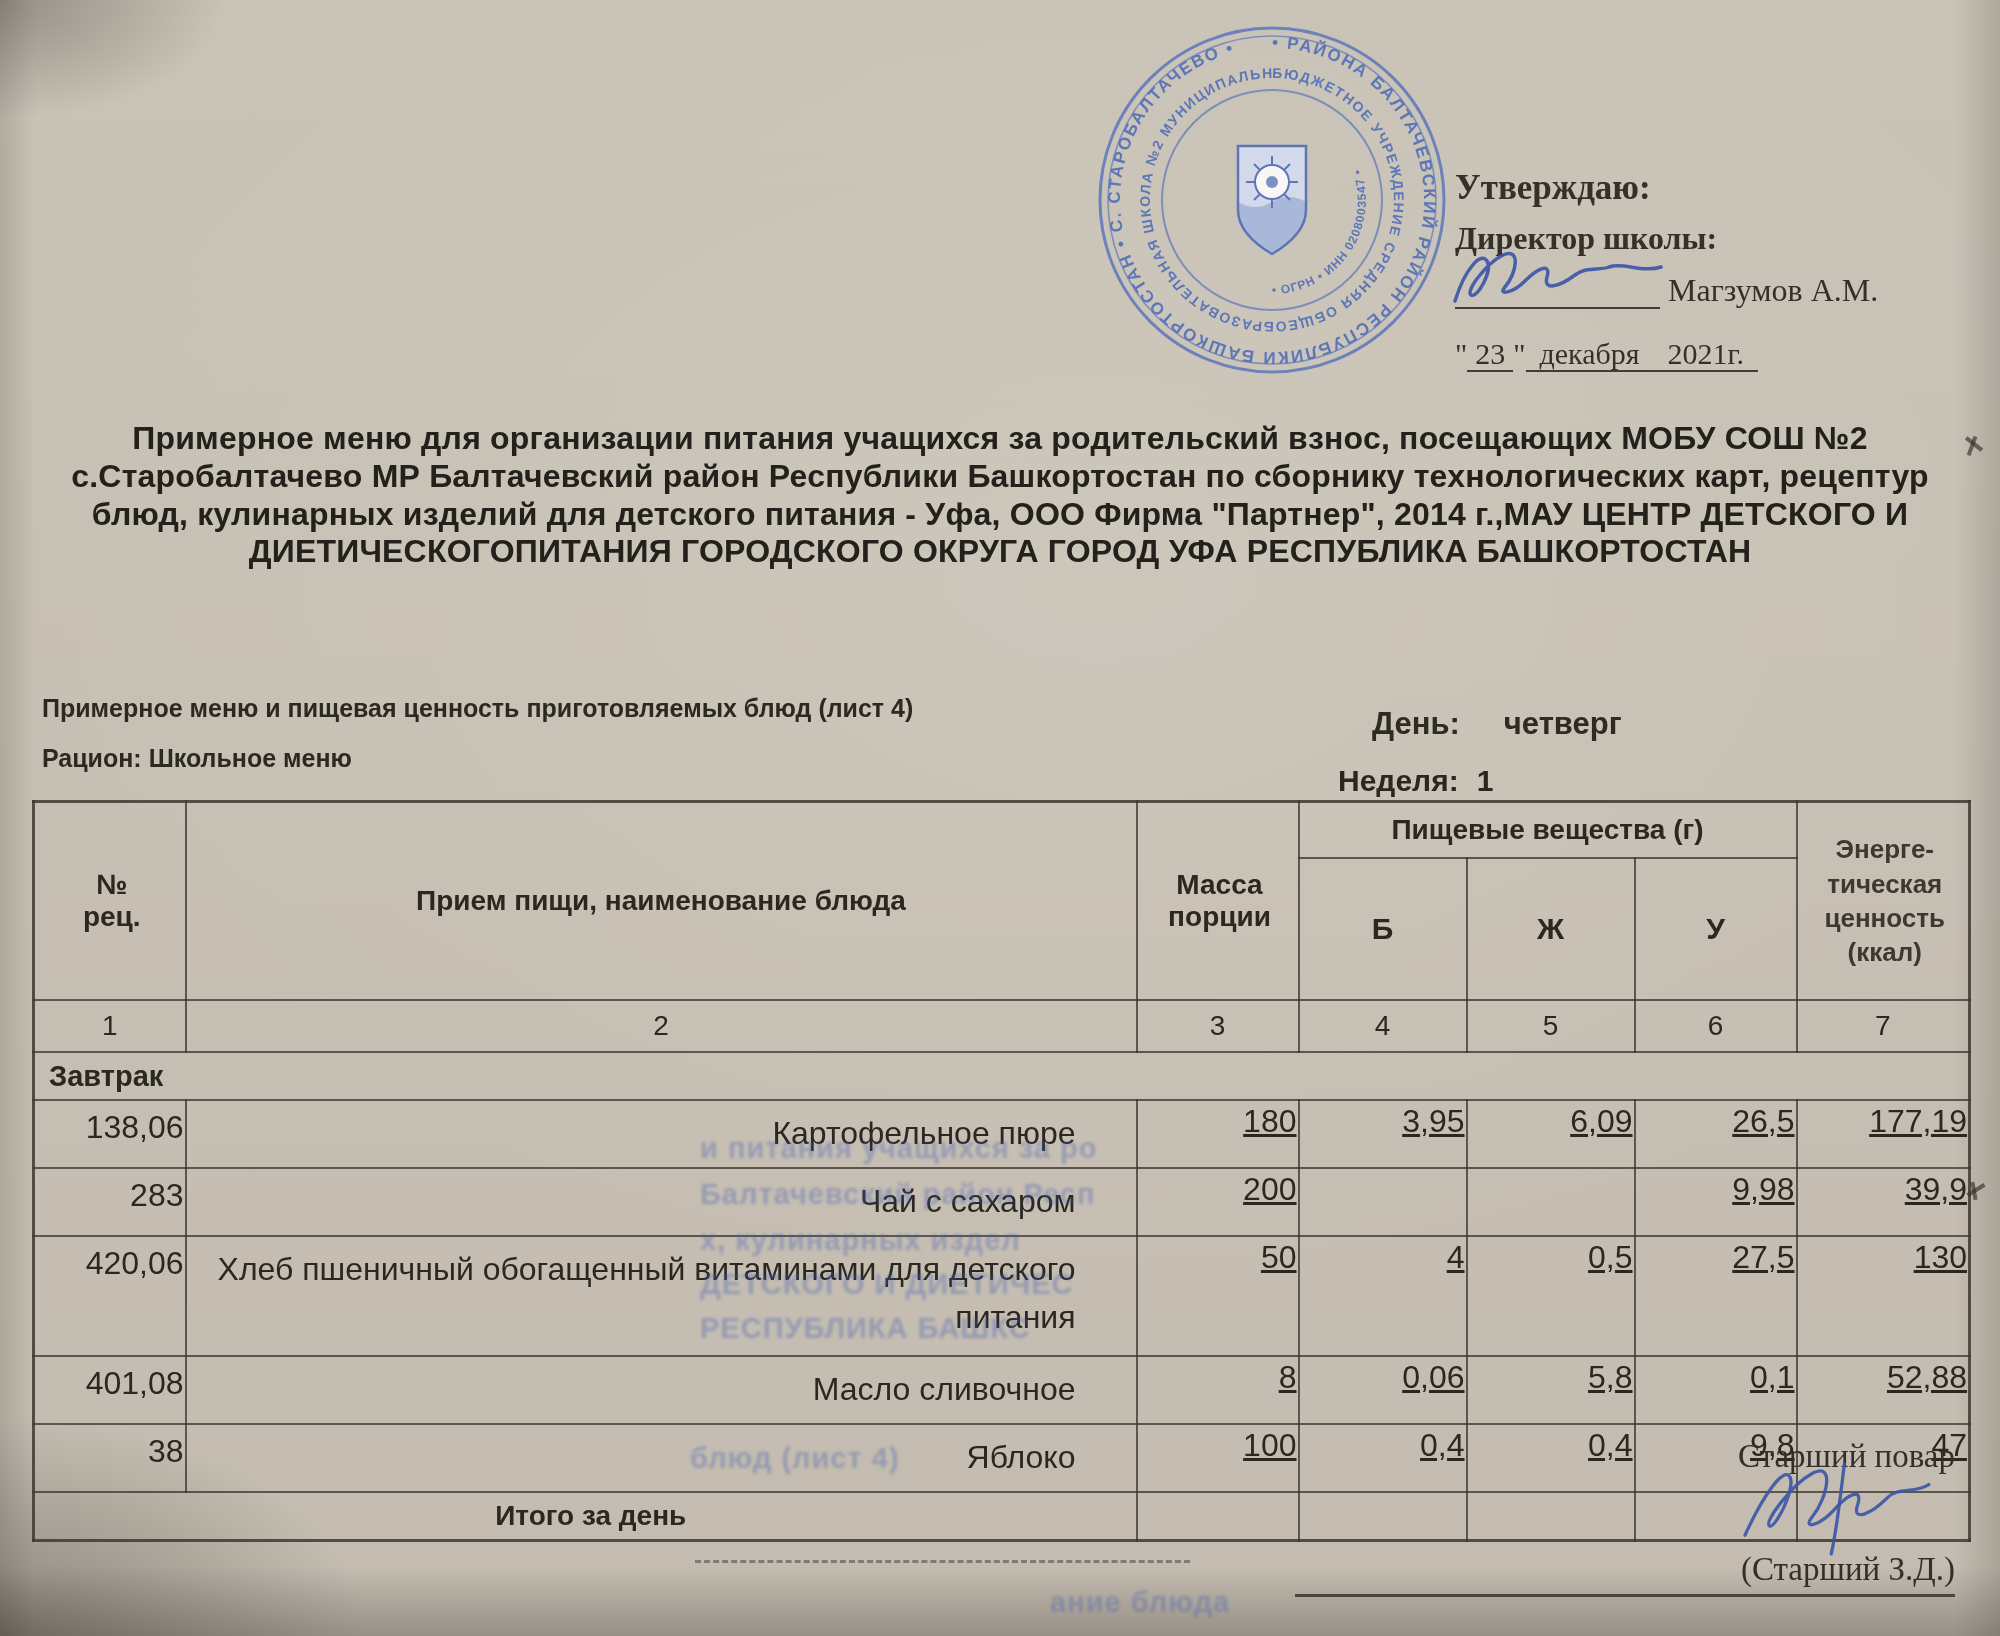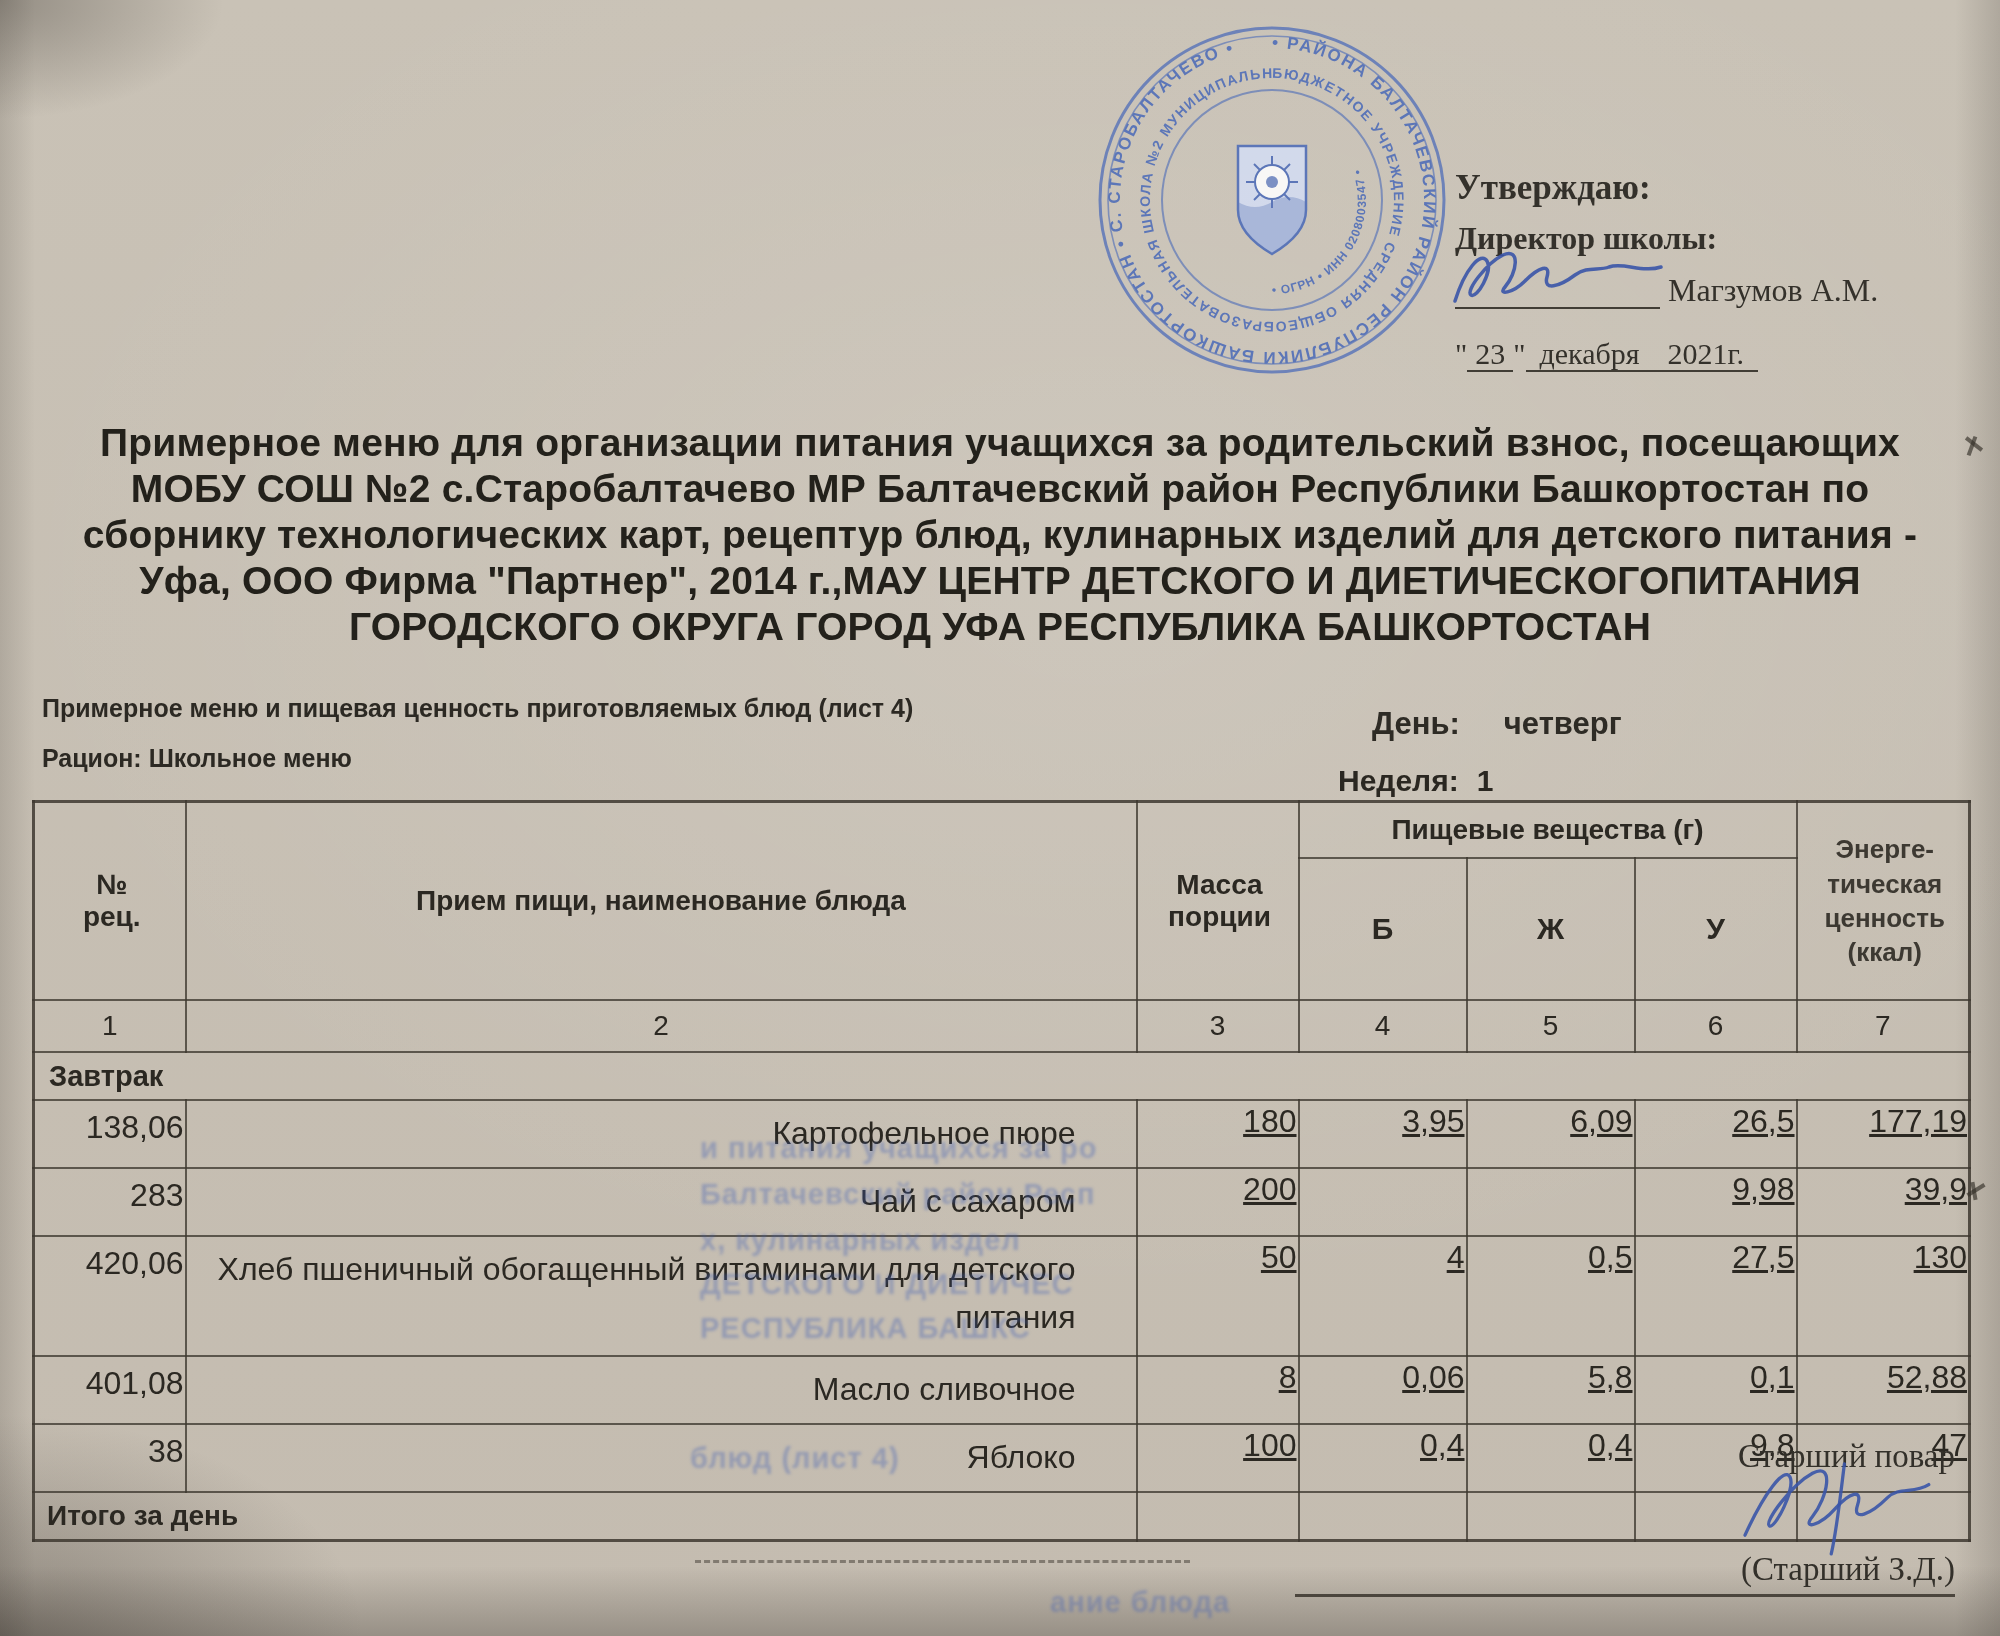--- a/index.html
+++ b/index.html
@@ -29,21 +29,21 @@
   .ap-sign { margin-top:6px; height:64px; position:relative; font-size:32px; white-space:nowrap; }
   .sig-underline { display:inline-block; width:205px; border-bottom:2.5px solid #413d35; height:44px; vertical-align:bottom; }
   .dir-sig { position:absolute; left:-8px; top:-20px; }
   .ap-name { margin-left:8px; }
   .ap-date { margin-top:10px; font-size:30px; white-space:nowrap; }
   .u { border-bottom:2.5px solid #413d35; padding:0 8px; }
   .usp { border-bottom:2.5px solid #413d35; padding:0 14px; }
 
   
   .title { position:absolute; left:52px; top:420px; width:1896px; text-align:center;
-           font-size:39px; font-weight:700; line-height:1.18; color:#23211b; letter-spacing:.2px; }
+           font-size:32px; font-weight:700; line-height:1.18; color:#23211b; letter-spacing:.2px; }
 
   .subtitle { position:absolute; left:42px; top:694px; font-size:25px; font-weight:700; color:#2c2923; }
   .ration   { position:absolute; left:42px; top:744px; font-size:25px; font-weight:700; color:#2c2923; }
   .day-line  { position:absolute; left:1372px; top:706px; font-size:31px; font-weight:700; color:#2a2username:#2a2721; }
   .day-line .val { margin-left:44px; }
   .week-line { position:absolute; left:1338px; top:764px; font-size:30px; font-weight:700; color:#2a2721; }
   .week-line .val { margin-left:18px; }
 
   
   table.menu { position:absolute; left:32px; top:800px; width:1936px;
@@ -56,21 +56,21 @@
   tr.h2 th { height:132px; font-size:30px; }
   th.energy { font-size:26px; line-height:1.32; color:rgba(45,42,36,.9); }
   tr.nums th { height:42px; font-weight:400; font-size:28px; }
   tr.section td { height:44px; font-weight:700; font-size:29px; padding-left:14px; }
   td.c-rec { text-align:center; font-size:32px; vertical-align:top; padding-top:8px; }
   td.c-dish { text-align:left; font-size:32px; vertical-align:top; padding:8px 60px 8px 16px; line-height:1.5; }
   td.c-num { text-align:center; font-size:32px; vertical-align:top; padding-top:2px;text-decoration:underline; }
   tr.row td { height:50px;text-align:right; }
   tr.row.tall td { height:102px; }
   tr.total td { height:44px; }
-  td.c-total { font-weight:700; font-size:28px; padding-left:12px; text-align:left; }
+  td.c-total { font-weight:700; font-size:28px; padding-left:12px; text-align:center; }
 
   
   .ghost span { position:absolute; color:rgba(64,94,180,.36); filter:blur(1.8px);
                 font-size:29px; font-weight:700; letter-spacing:1px; pointer-events:none; white-space:nowrap; }
 
   
   .chef { position:absolute; left:1295px; top:1438px; width:660px;
           display:flex; align-items:flex-end; gap:14px;
           border-bottom:3px solid rgba(58,52,44,.85); padding-bottom:6px;
           font-family:"Liberation Serif", serif; font-size:33px; color:#33302a; white-space:nowrap;flex-direction:column; }

